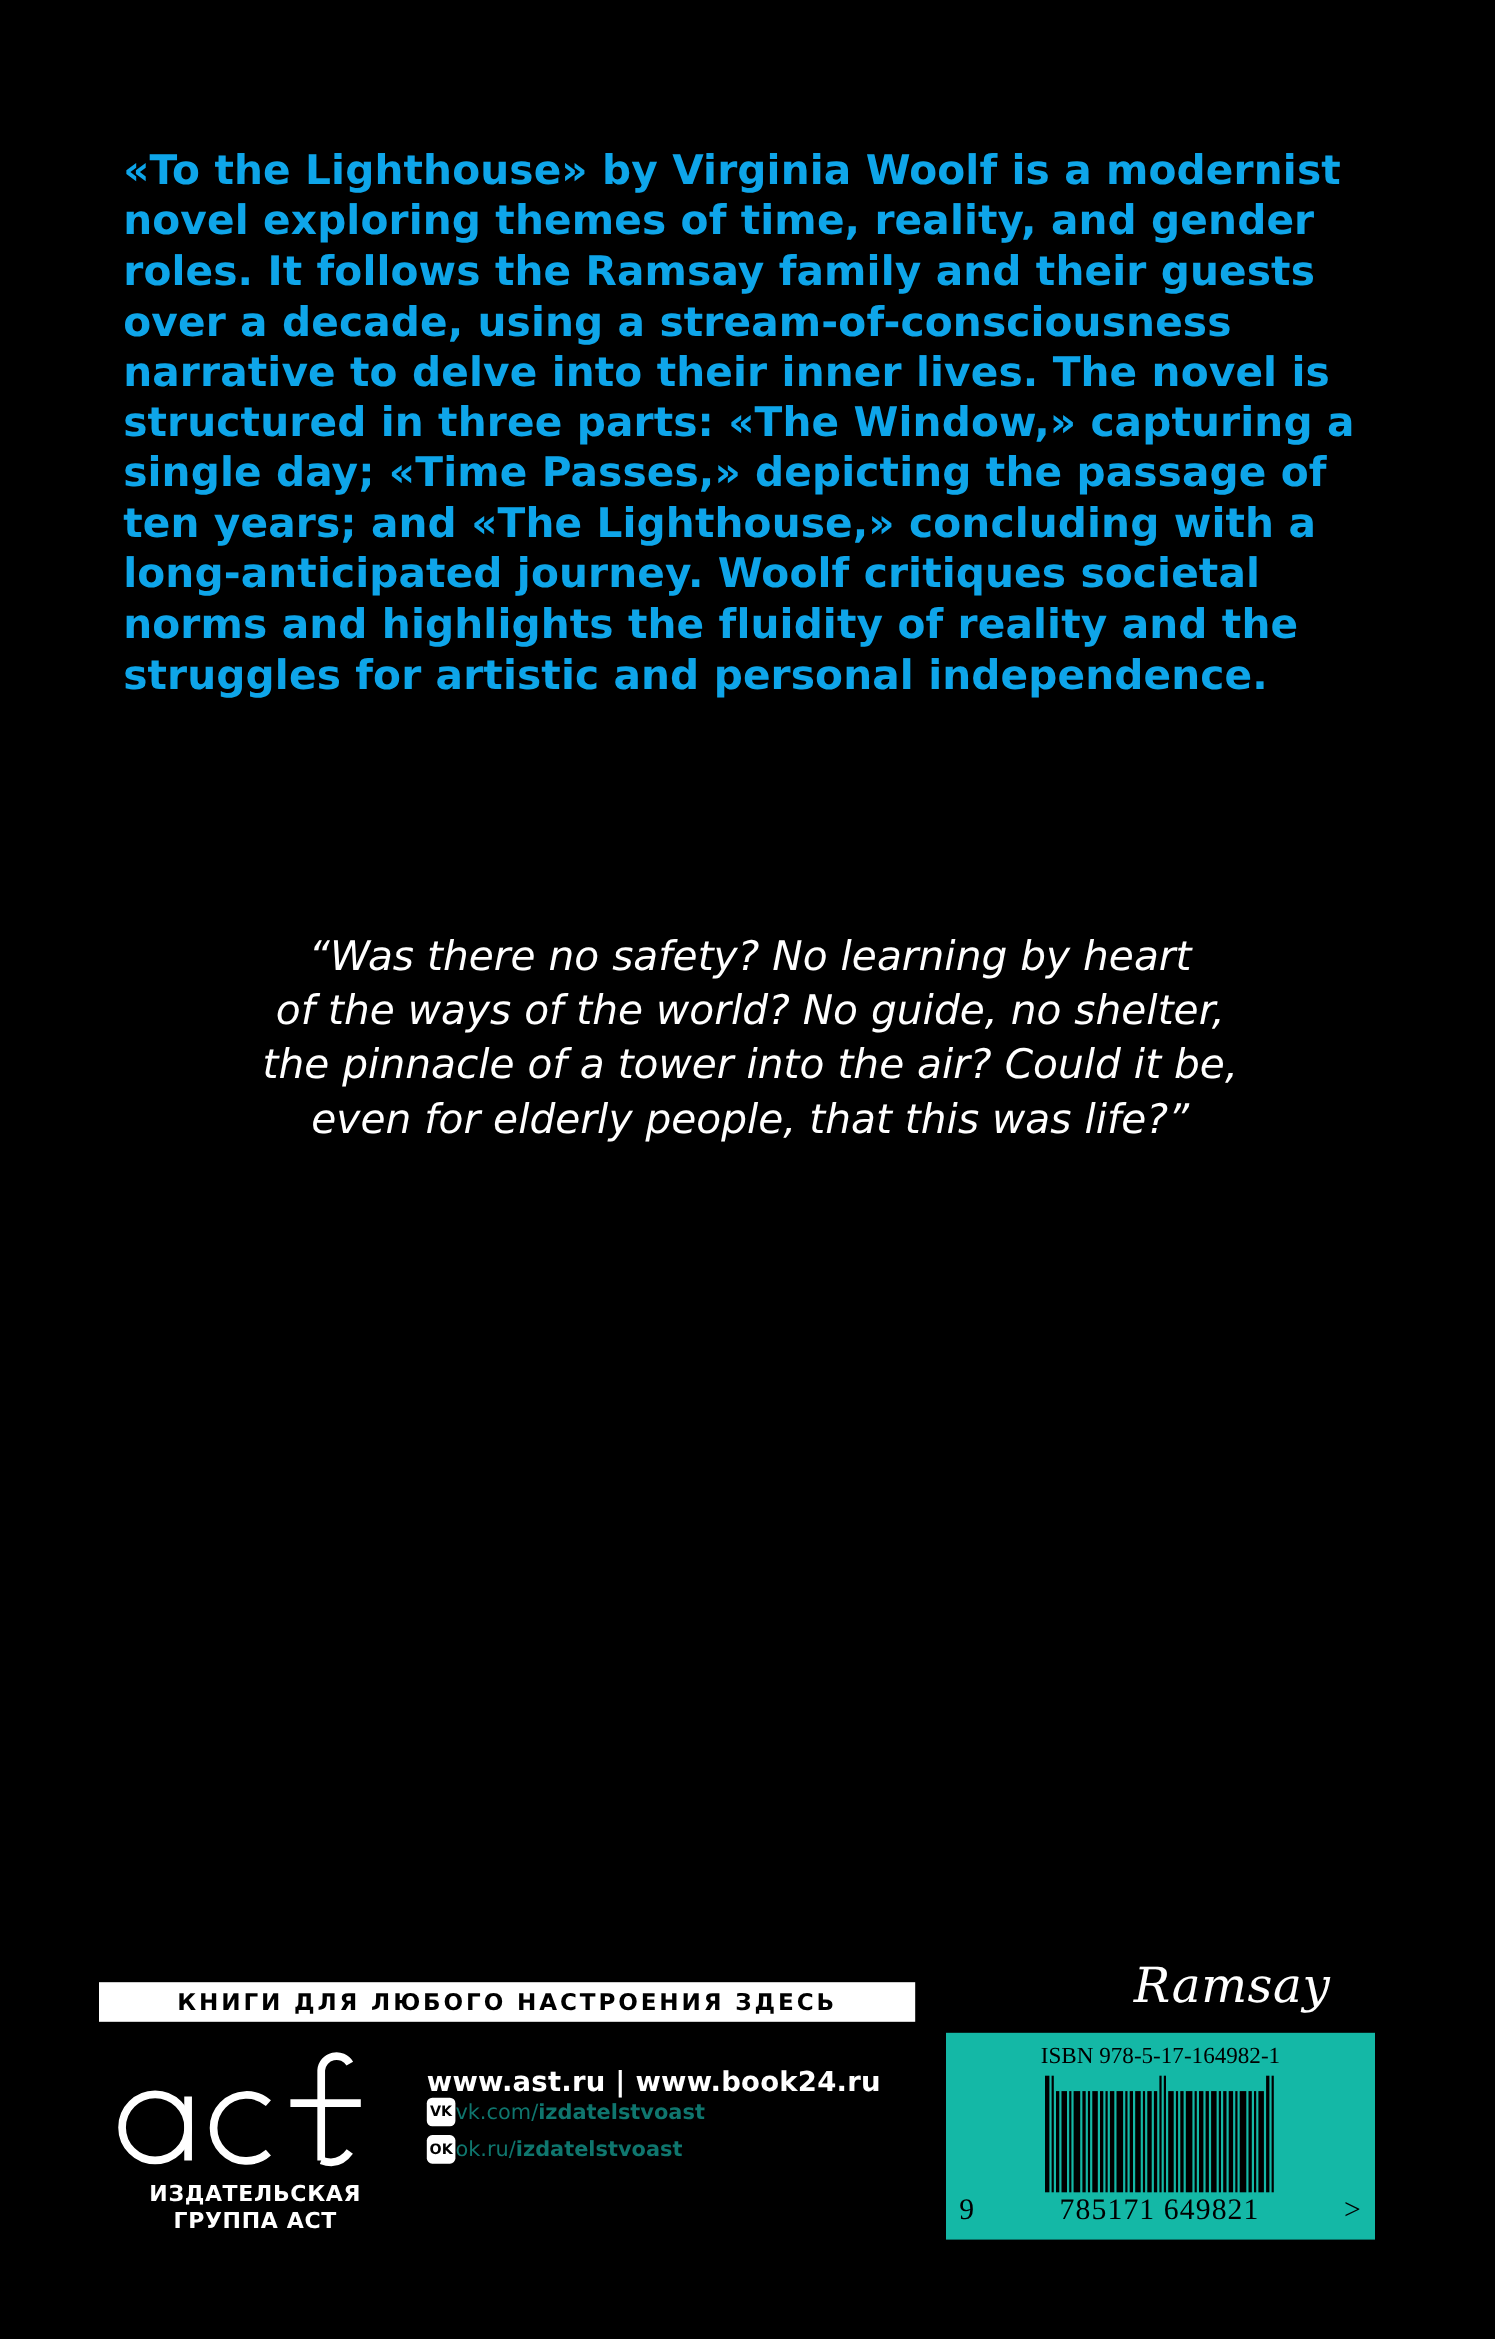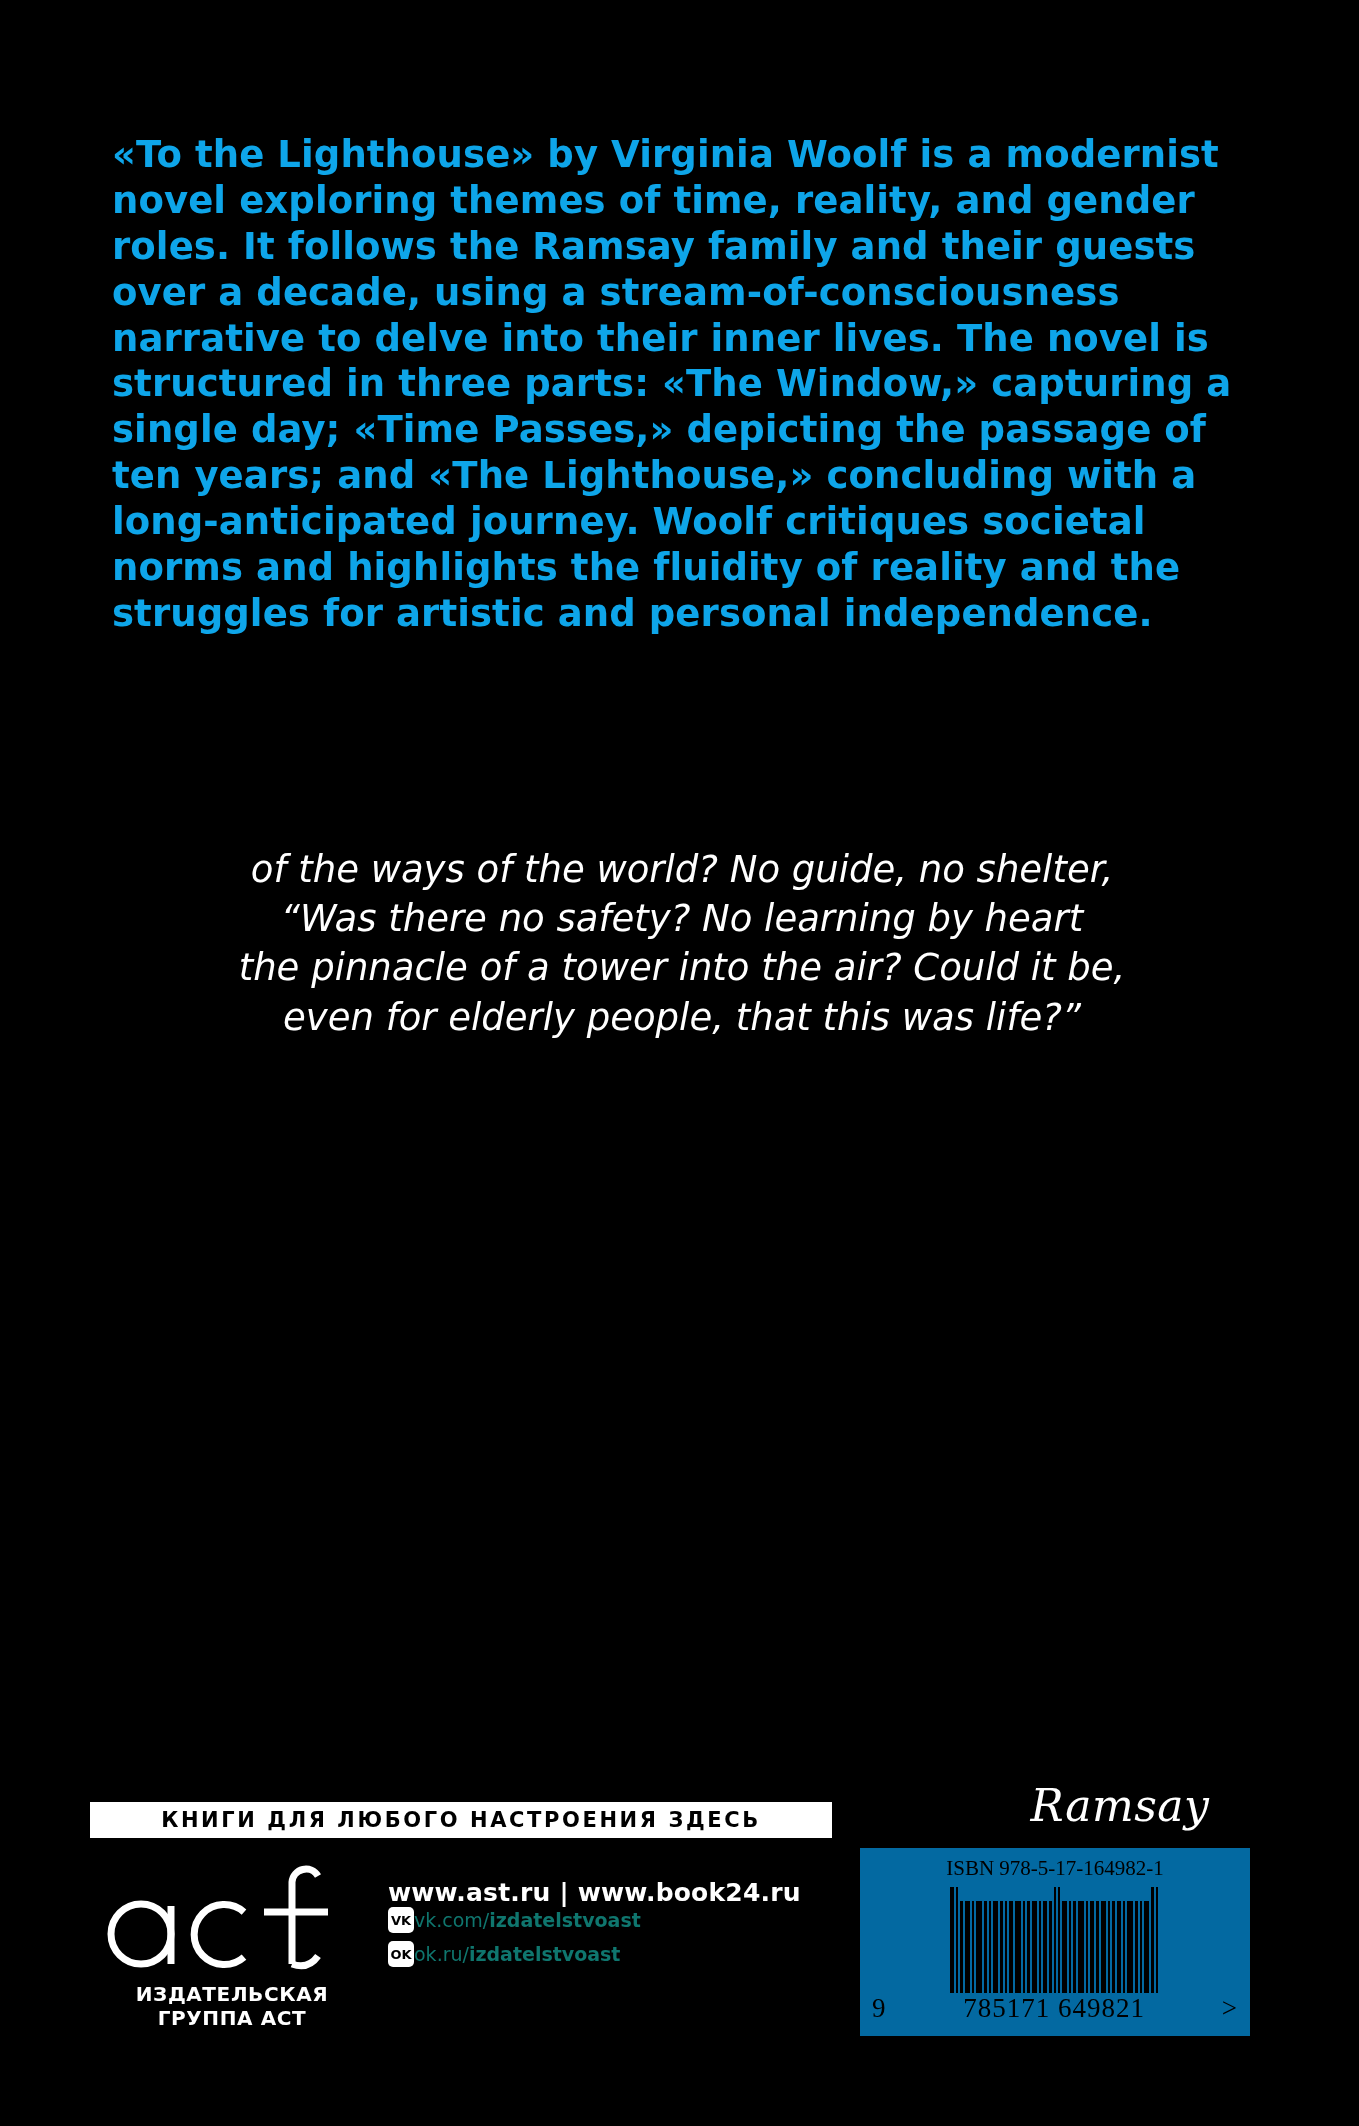--- a/index.html
+++ b/index.html
@@ -154,21 +154,21 @@
     letter-spacing: 0.5px;
   }
 
   
   .isbn-box {
     position: absolute;
     left: 860px;
     top: 88px;
     width: 390px;
     height: 188px;
-    background: #0369a1;
+    background: #14b8a6;
     color: #000000;
     box-sizing: border-box;
     padding: 8px 10px 6px 10px;
   }
   .isbn-text {
     text-align: center;
     font-size: 21px;
     font-weight: 400;
     font-family: "Liberation Serif", serif;
     color: #000000;
@@ -198,22 +198,22 @@
   }
 </style>
 </head>
 <body>
 
 <div class="page">
 
   <p class="blurb">«To the Lighthouse» by Virginia Woolf is a modernist novel exploring themes of time, reality, and gender roles. It follows the Ramsay family and their guests over a decade, using a stream-of-consciousness narrative to delve into their inner lives. The novel is structured in three parts: «The Window,» capturing a single day; «Time Passes,» depicting the passage of ten years; and «The Lighthouse,» concluding with a long-anticipated journey. Woolf critiques societal norms and highlights the fluidity of reality and the struggles for artistic and personal independence.</p>
 
   <div class="quote">
+    <span class="qline">“Was there no safety? No learning by heart</span>
     <span class="qline">of the ways of the world? No guide, no shelter,</span>
-    <span class="qline">“Was there no safety? No learning by heart</span>
     <span class="qline">the pinnacle of a tower into the air? Could it be,</span>
     <span class="qline">even for elderly people, that this was life?”</span>
   </div>
 
   <div class="footer">
 
     <div class="slogan">книги для любого настроения здесь</div>
 
     <div class="ast-logo">
       <svg width="270" height="120" viewBox="0 0 270 120" xmlns="http://www.w3.org/2000/svg">

